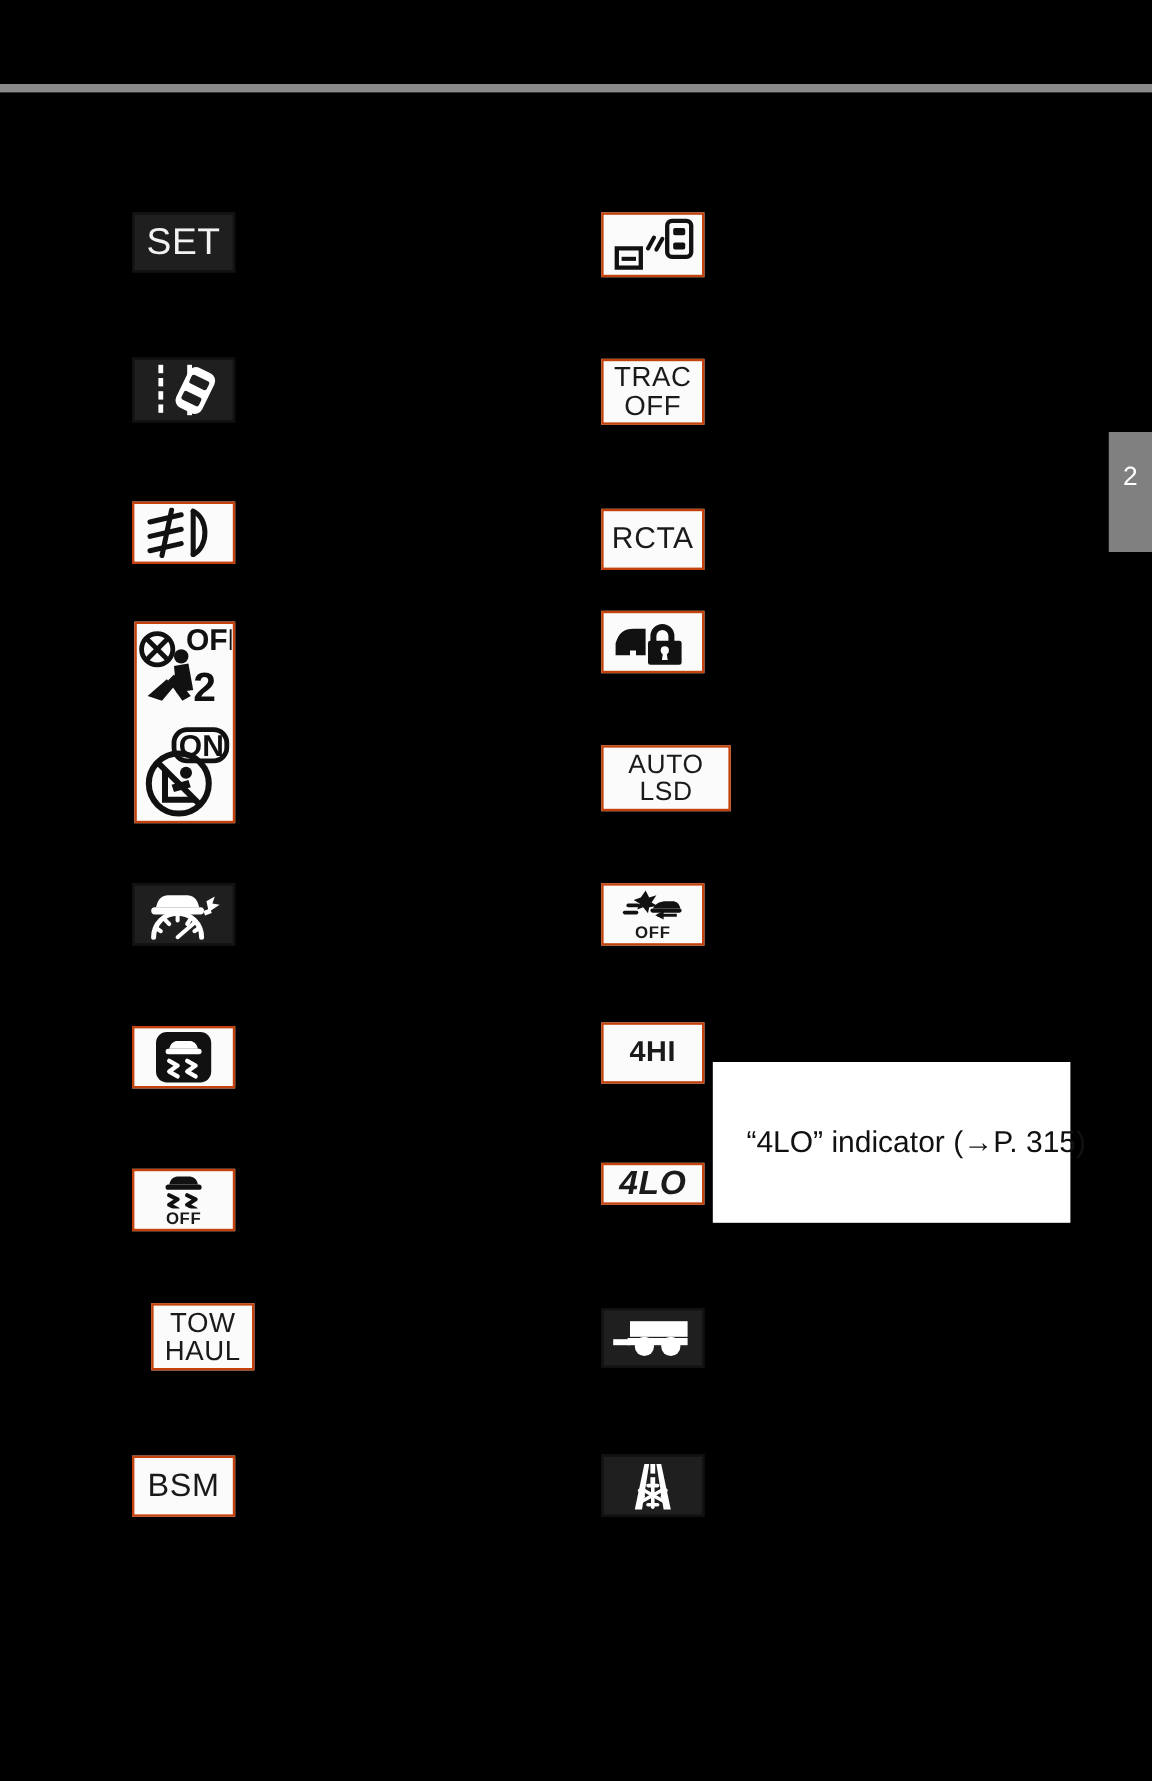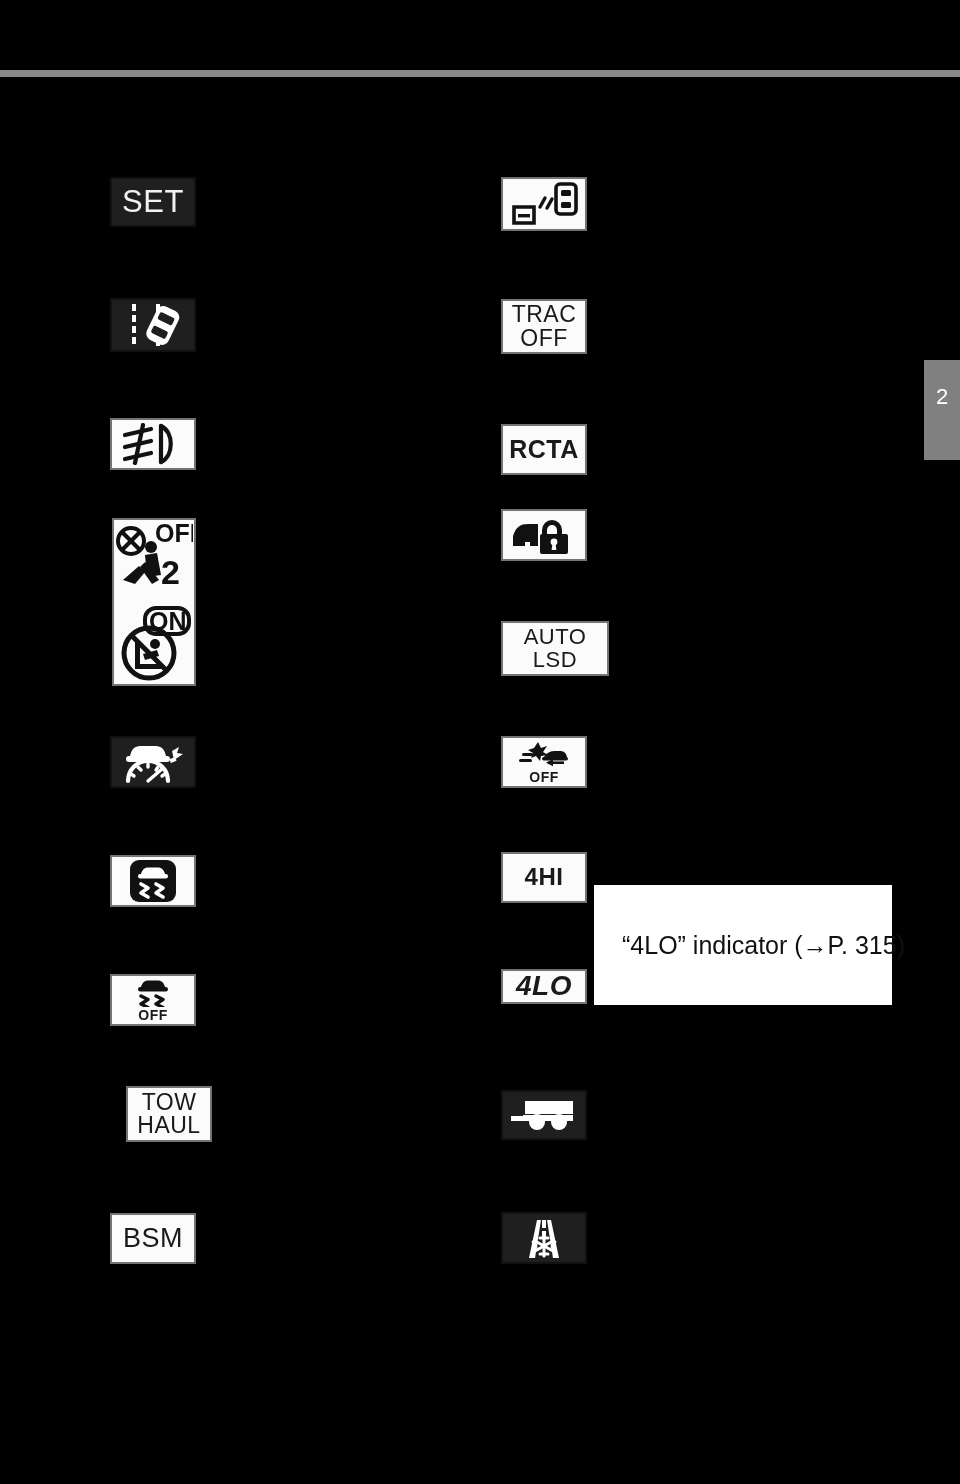--- a/index.html
+++ b/index.html
@@ -29,21 +29,21 @@
     white-space:nowrap;
   }
 
   
   .icon{
     position:absolute;box-sizing:border-box;
     display:flex;align-items:center;justify-content:center;
     overflow:hidden;
     margin-top:46px;
   }
-  .icon.light{background:#fbfbfb;border:2px solid #737373;}
+  .icon.light{background:#fbfbfb;border:2px solid #c2410c;}
   .icon.dark{background:#1f1f1f;border:2px solid #111;}
   .icon .tx{
     display:flex;flex-direction:column;align-items:center;justify-content:center;
     line-height:1.02;font-weight:400;letter-spacing:.5px;
   }
   .icon.light .tx{color:#1a1a1a;}
   .icon.dark  .tx{color:#f2f2f2;}
   .icon svg{display:block;}
 
   
@@ -225,21 +225,21 @@
   </div>
 
   <div class="icon light" style="left:501px;top:253px;width:86px;height:55px;">
     <span class="tx" style="font-size:23px;">
       <span>TRAC</span>
       <span>OFF</span>
     </span>
   </div>
 
   <div class="icon light" style="left:501px;top:378px;width:86px;height:51px;">
-    <span class="tx" style="font-size:25px;font-weight:bold;">RCTA</span>
+    <span class="tx" style="font-size:25px;">RCTA</span>
   </div>
 
   <div class="icon light" style="left:501px;top:463px;width:86px;height:52px;">
     <span>
       <svg width="70" height="42" viewBox="0 0 70 42">
         <g fill="#111">
           <path d="M4 22 c3 -9 7 -12 15 -12 h10 v22 h-8 v-4 h-5 v4 h-12 z"></path>
           <path d="M33 16 a10 10 0 0 1 20 0 v6 h-5 v-6 a5 5 0 0 0 -10 0 v6 h-5 z"></path>
           <rect x="31" y="20" width="28" height="20" rx="2"></rect>
         </g>
@@ -278,21 +278,21 @@
   </div>
 
   <div class="icon light" style="left:501px;top:806px;width:86px;height:51px;">
     <span class="tx" style="font-size:24px;font-weight:bold;">4HI</span>
   </div>
 
   <div class="icon light" style="left:501px;top:923px;width:86px;height:35px;font-style:italic;">
     <span class="tx" style="font-size:28px;font-weight:bold;">4LO</span>
   </div>
 
-  <div class="callout" style="left:594px;top:885px;width:298px;height:120px;">
+  <div class="callout" style="left:594px;top:885px;width:298px;height:134px;">
     <span class="ctext">“4LO” indicator (→P. 315)</span>
   </div>
 
   <div class="icon dark" style="left:501px;top:1044px;width:86px;height:50px;">
     <span>
       <svg width="70" height="36" viewBox="0 0 70 36">
         <g fill="#fff">
           <rect x="16" y="4" width="48" height="13"></rect>
           <rect x="14" y="18" width="50" height="6"></rect>
           <rect x="2" y="19" width="14" height="5"></rect>

